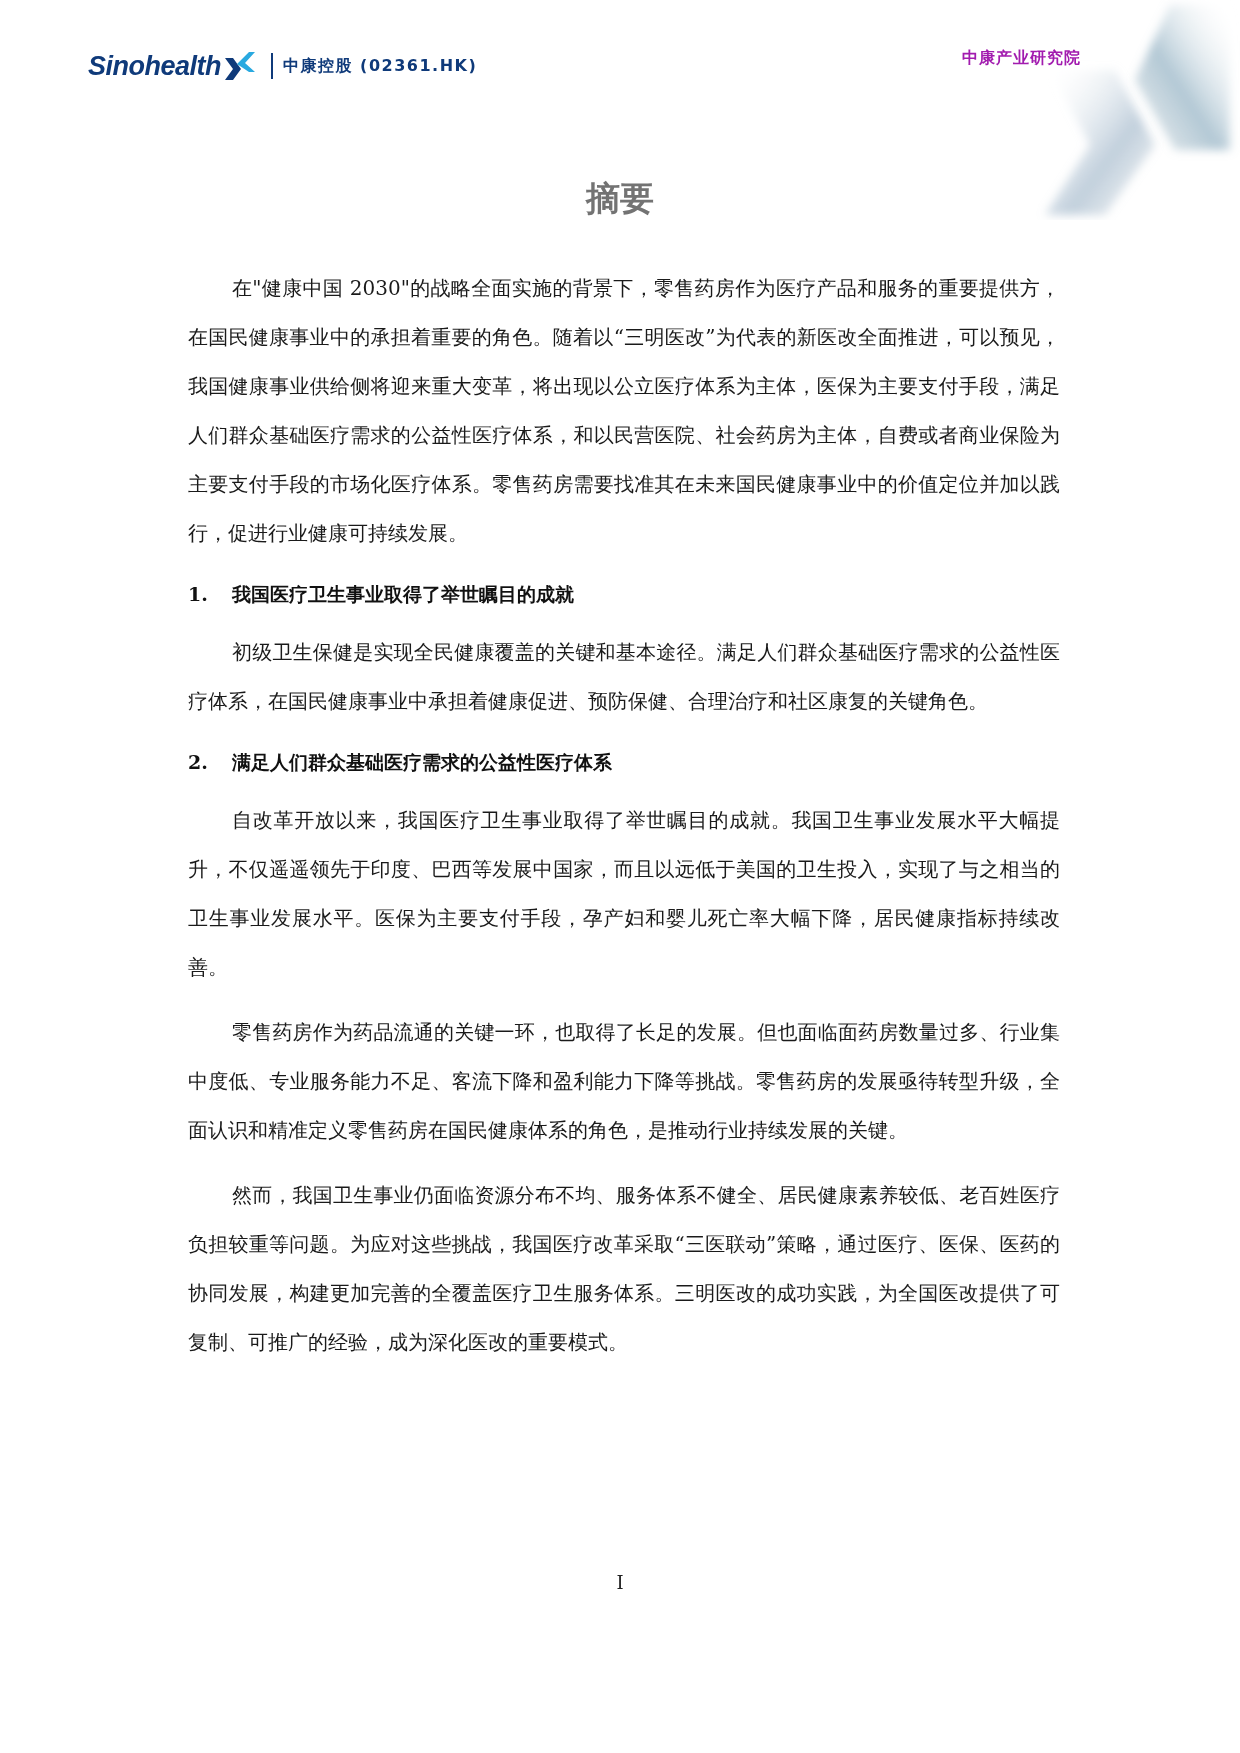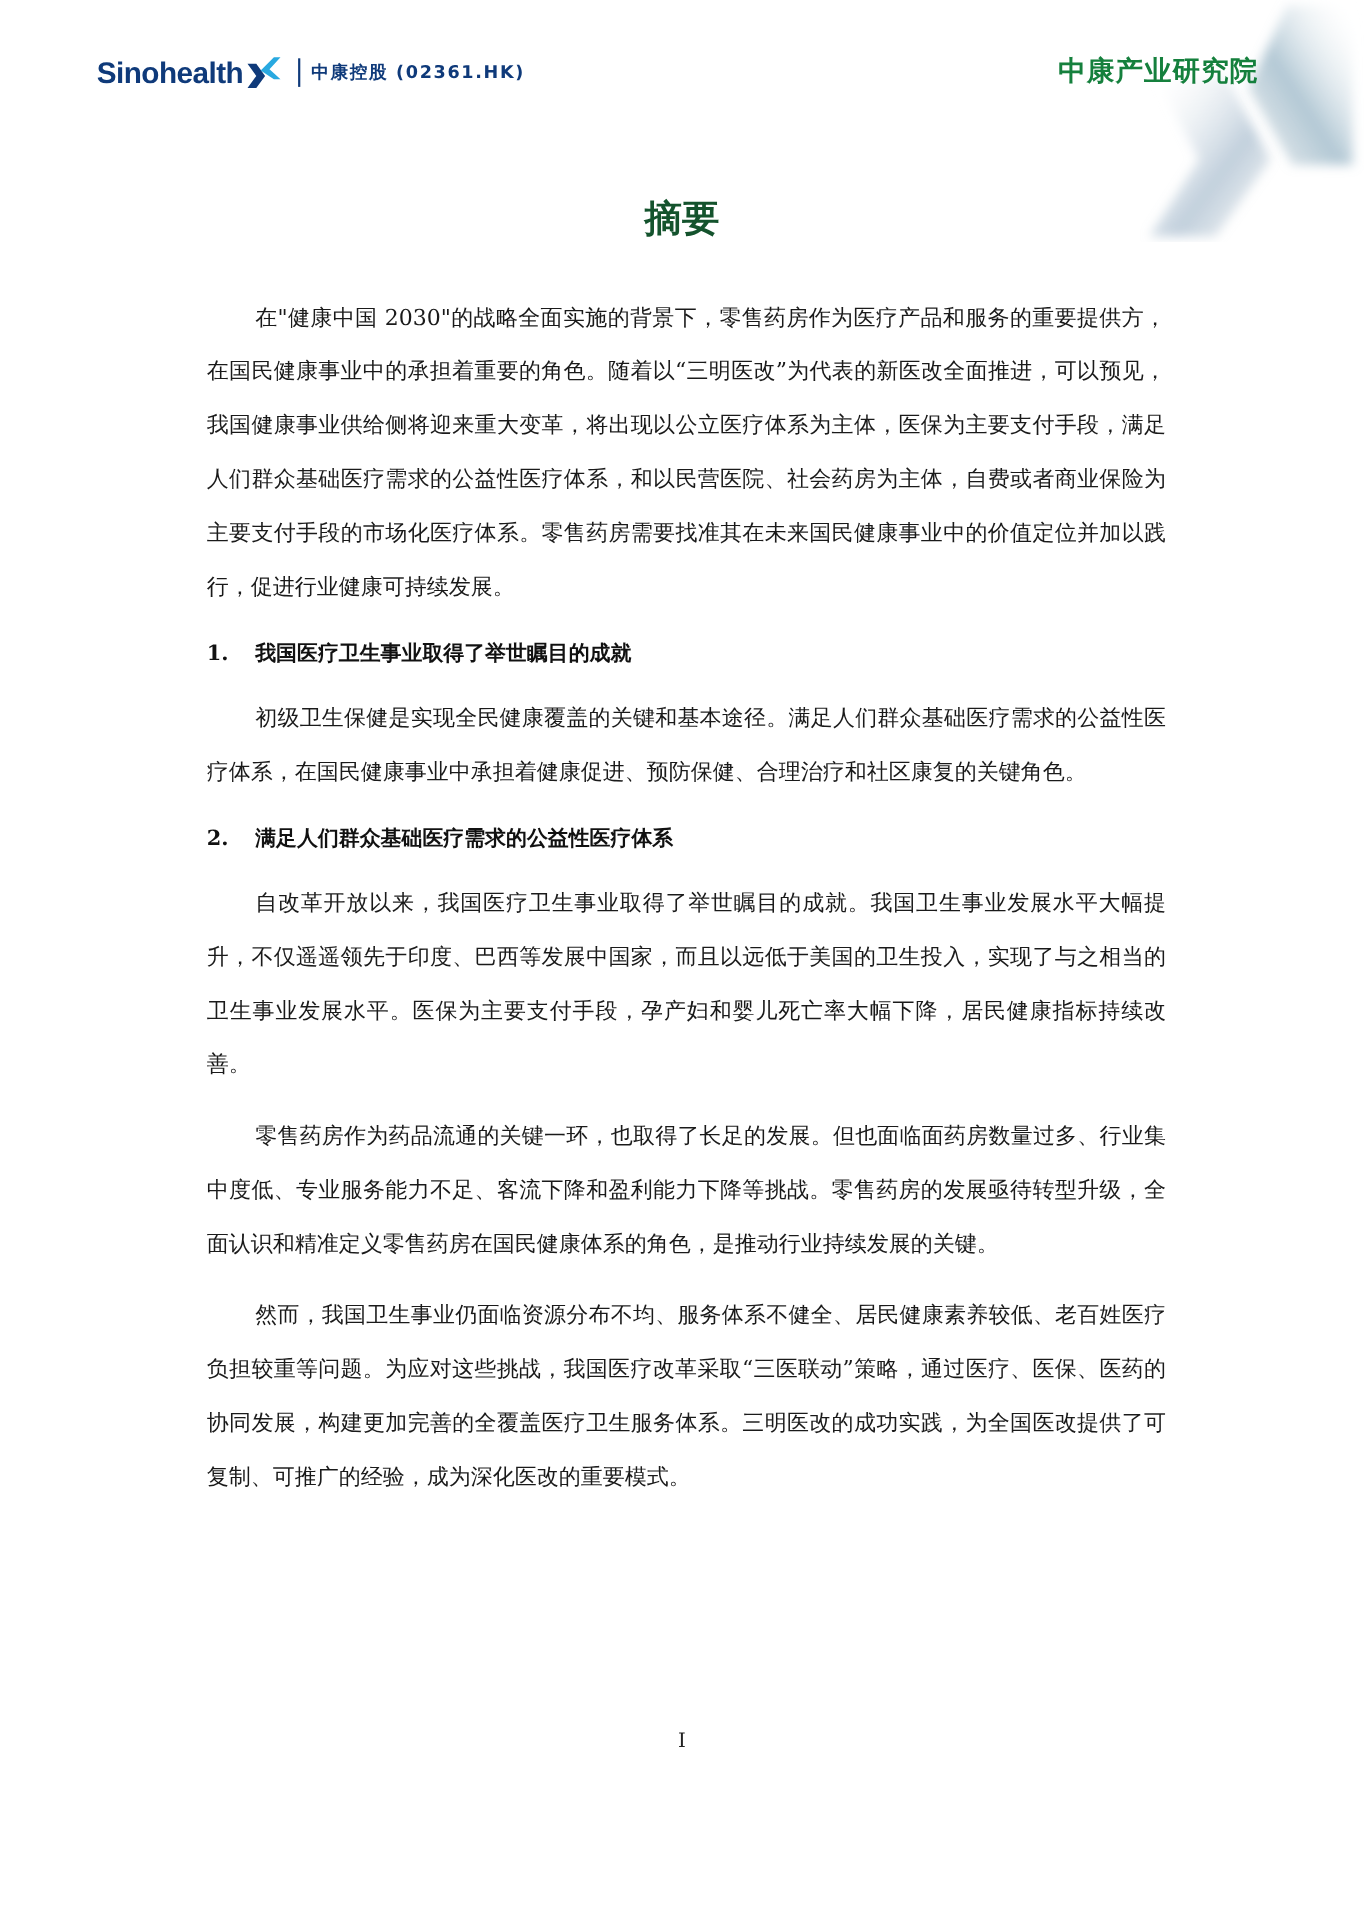--- a/index.html
+++ b/index.html
@@ -23,20 +23,21 @@
     }
     .logo {
       position: absolute;
       left: 88px;
       top: 50px;
       display: flex;
       align-items: center;
     }
     .logo-word {
       font-family: "Liberation Sans", "DejaVu Sans", sans-serif;
+      font-style: italic;
       font-weight: bold;
       font-size: 27px;
       color: #0f3a7a;
       letter-spacing: -0.5px;
     }
     .logo-mark {
       width: 34px;
       height: 32px;
       margin-left: 2px;
       display: inline-block;
@@ -60,34 +61,34 @@
       top: 0;
       width: 300px;
       height: 220px;
     }
     .institute-name {
       position: absolute;
       left: 962px;
       top: 48px;
       font-family: "DejaVu Sans", "Liberation Sans", sans-serif;
       font-weight: bold;
-      font-size: 25px;
-      color: #15803d;
+      font-size: 16px;
+      color: #a21caf;
       letter-spacing: 1px;
     }
     .title {
       position: absolute;
       left: 0;
       width: 1240px;
       top: 176px;
       text-align: center;
       font-family: "DejaVu Sans", "Liberation Sans", sans-serif;
       font-weight: bold;
       font-size: 34px;
-      color: #14532d;
+      color: #737373;
     }
     .content {
       position: absolute;
       left: 188px;
       top: 264px;
       width: 872px;
     }
     .para {
       font-size: 20px;
       line-height: 49px;

